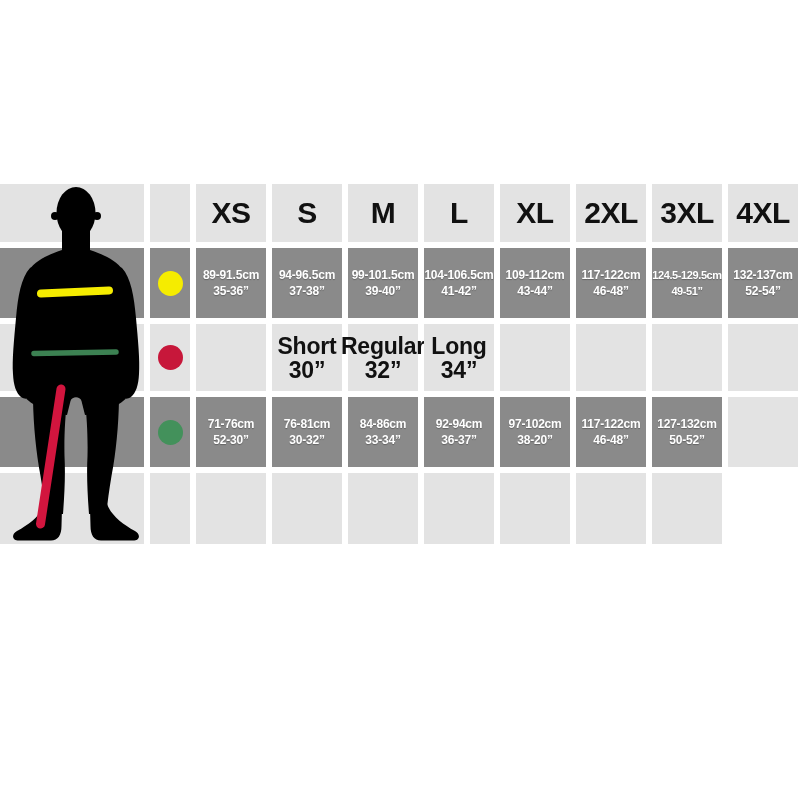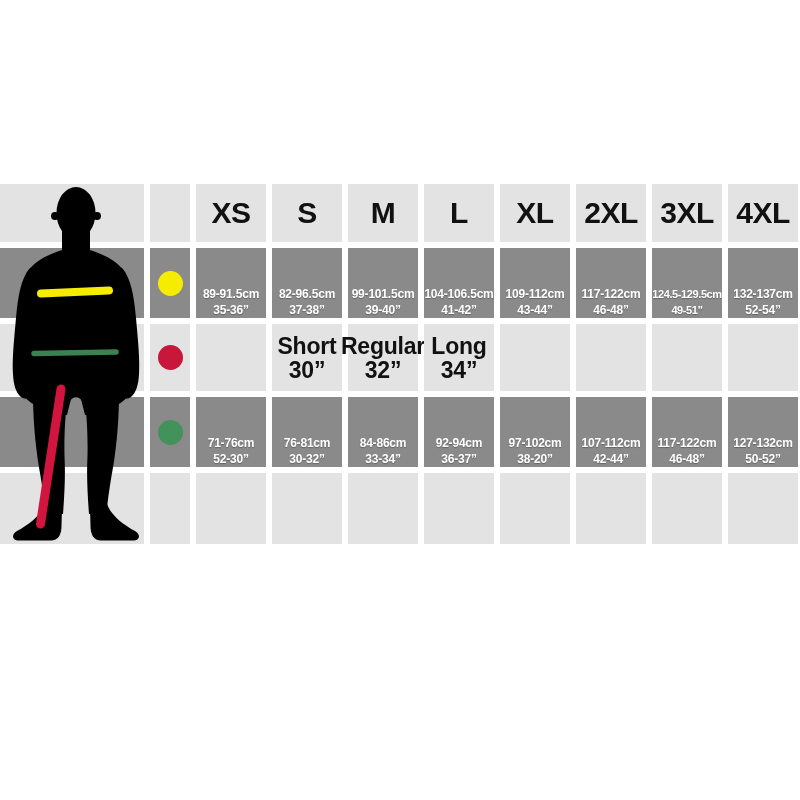--- a/index.html
+++ b/index.html
@@ -15,21 +15,21 @@
     gap:6px;
   }
   .cell{
     display:flex;flex-direction:column;align-items:center;justify-content:center;
     text-align:center;
   }
   .dark{background:#8a8a8a;color:#ffffff;}
   .light{background:#e3e3e3;color:#141414;}
   .header-cell{font-size:30px;font-weight:bold;color:#111111;letter-spacing:-0.5px;}
   .data-cell{font-size:12px;font-weight:bold;line-height:16px;letter-spacing:-0.2px;}
-  .dark.data-cell{text-shadow:0 1px 1px rgba(0,0,0,0.28);justify-content:flex-end;}
+  .dark.data-cell{text-shadow:0 1px 1px rgba(0,0,0,0.28);}
   .data-cell.small{font-size:11px;letter-spacing:-0.4px;}
   .data-cell.big{font-size:23px;line-height:24px;color:#111111;text-shadow:none;}
   .dot{width:25px;height:25px;border-radius:50%;}
   .figure-svg{position:absolute;left:0;top:170px;width:150px;height:390px;z-index:2;pointer-events:none;}
 </style>
 </head>
 <body>
 
 <div class="stage">
 
@@ -46,21 +46,21 @@
       <div class="cell light header-cell">4XL</div>
       <div class="cell dark"></div>
       <div class="cell dark">
         <div class="dot" style="background: rgb(245, 236, 0);"></div>
       </div>
       <div class="cell dark data-cell">
         <div>89-91.5cm</div>
         <div>35-36”</div>
       </div>
       <div class="cell dark data-cell">
-        <div>82-96.5cm</div>
+        <div>94-96.5cm</div>
         <div>37-38”</div>
       </div>
       <div class="cell dark data-cell">
         <div>99-101.5cm</div>
         <div>39-40”</div>
       </div>
       <div class="cell dark data-cell">
         <div>104-106.5cm</div>
         <div>41-42”</div>
       </div>
@@ -119,24 +119,20 @@
       </div>
       <div class="cell dark data-cell">
         <div>92-94cm</div>
         <div>36-37”</div>
       </div>
       <div class="cell dark data-cell">
         <div>97-102cm</div>
         <div>38-20”</div>
       </div>
       <div class="cell dark data-cell">
-        <div>107-112cm</div>
-        <div>42-44”</div>
-      </div>
-      <div class="cell dark data-cell">
         <div>117-122cm</div>
         <div>46-48”</div>
       </div>
       <div class="cell dark data-cell">
         <div>127-132cm</div>
         <div>50-52”</div>
       </div>
       <div class="cell light"></div>
       <div class="cell light"></div>
       <div class="cell light data-cell"></div>

